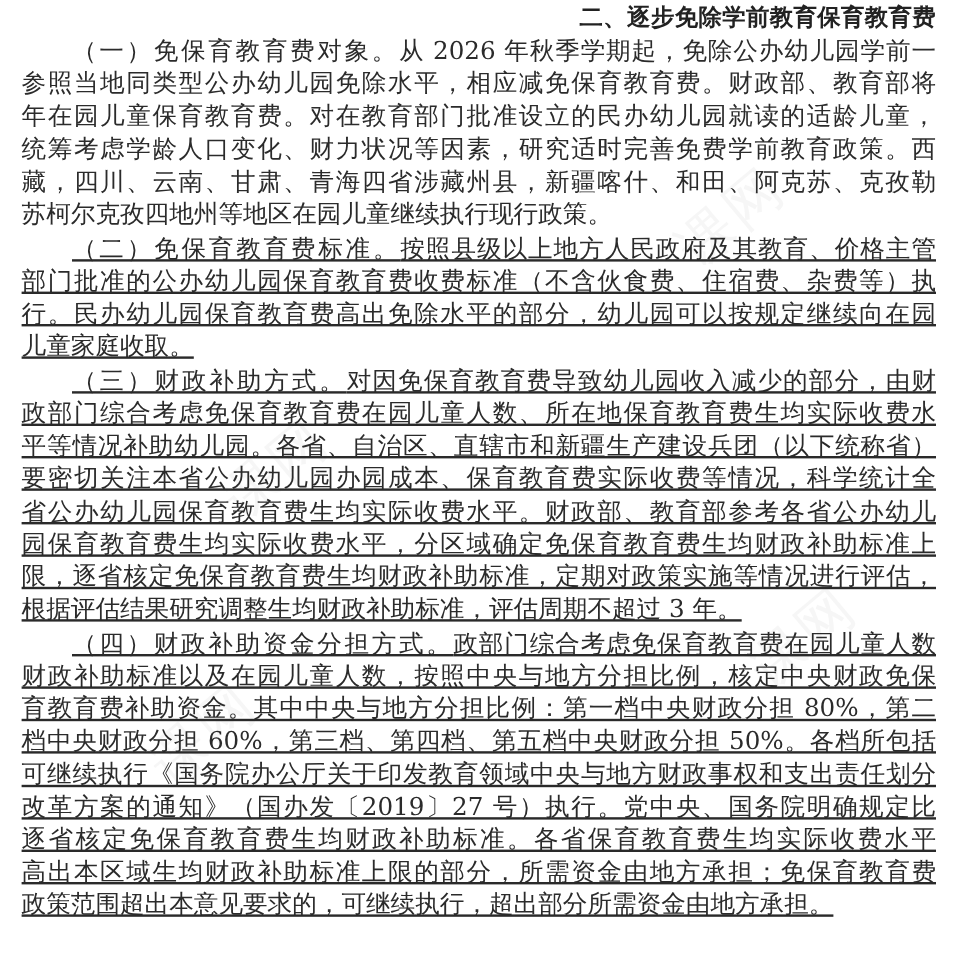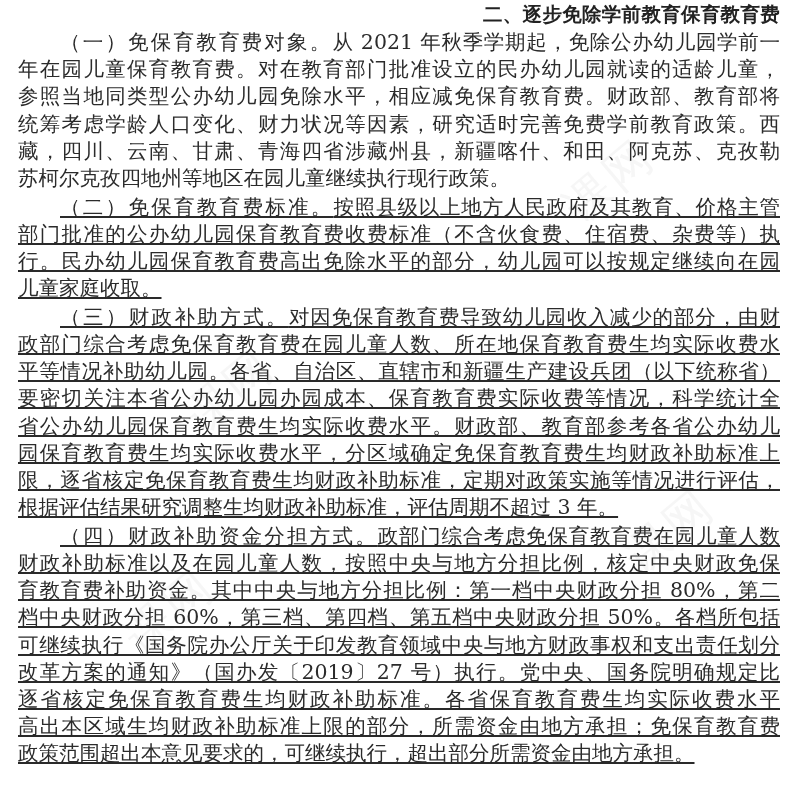--- a/index.html
+++ b/index.html
@@ -78,23 +78,23 @@
 
 <div class="watermark" style="left:560px; top:150px;">课网</div>
 <div class="watermark" style="left:180px; top:360px;">课网</div>
 <div class="watermark" style="left:620px; top:500px;">课网</div>
 <div class="watermark" style="left:120px; top:580px;">课网</div>
 
 <div class="page">
   <div class="heading">二、逐步免除学前教育保育教育费</div>
 
   <div class="para">
-    <span class="line first"><span class="lead">（一）免保育教育费对象。</span><span>从 2021 年秋季学期起，免除公办幼儿园学前一</span></span>
+    <span class="line first"><span class="lead">（一）免保育教育费对象。</span><span>从 2026 年秋季学期起，免除公办幼儿园学前一</span></span>
+    <span class="line">参照当地同类型公办幼儿园免除水平，相应减免保育教育费。财政部、教育部将</span>
     <span class="line">年在园儿童保育教育费。对在教育部门批准设立的民办幼儿园就读的适龄儿童，</span>
-    <span class="line">参照当地同类型公办幼儿园免除水平，相应减免保育教育费。财政部、教育部将</span>
     <span class="line">统筹考虑学龄人口变化、财力状况等因素，研究适时完善免费学前教育政策。西</span>
     <span class="line">藏，四川、云南、甘肃、青海四省涉藏州县，新疆喀什、和田、阿克苏、克孜勒</span>
     <span class="line last">苏柯尔克孜四地州等地区在园儿童继续执行现行政策。</span>
   </div>
 
   <div class="para">
     <span class="line first"><span class="lead">（二）免保育教育费标准。</span><span>按照县级以上地方人民政府及其教育、价格主管</span></span>
     <span class="line">部门批准的公办幼儿园保育教育费收费标准（不含伙食费、住宿费、杂费等）执</span>
     <span class="line">行。民办幼儿园保育教育费高出免除水平的部分，幼儿园可以按规定继续向在园</span>
     <span class="line last">儿童家庭收取。</span>

